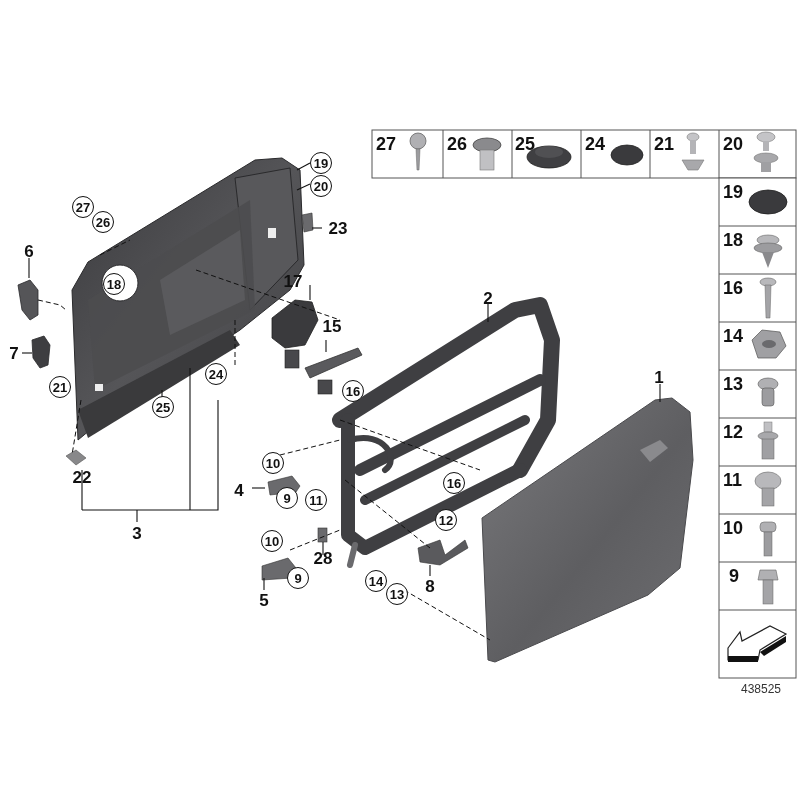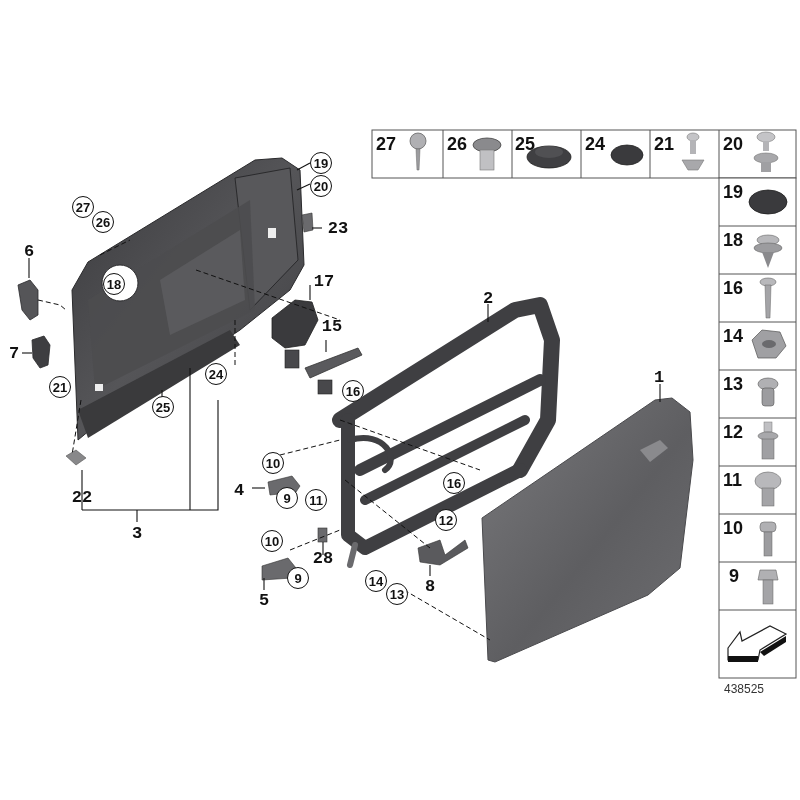--- a/index.html
+++ b/index.html
@@ -1,21 +1,21 @@
 <!DOCTYPE html>
 <html><head>
 <meta charset="utf-8">
 <style>
   html, body { margin: 0; padding: 0; background: #ffffff; }
   body { width: 800px; height: 800px; position: relative; overflow: hidden; font-family: "Liberation Sans", sans-serif; }
   #canvas { position: absolute; left: 0; top: 0; width: 800px; height: 800px; }
-  .lbl { position: absolute; font-family: Liberation Mono, monospace; font-weight: bold; color: #111; font-size: 17px; line-height: 17px; transform: translate(-50%, -50%); white-space: nowrap; }
+  .lbl { position: absolute; font-family: Liberation Sans, sans-serif; font-weight: bold; color: #111; font-size: 17px; line-height: 17px; transform: translate(-50%, -50%); white-space: nowrap; }
   .circ { position: absolute; width: 22px; height: 22px; border: 1.6px solid #111; border-radius: 50%; background: #fff; transform: translate(-50%, -50%); display: flex; align-items: center; justify-content: center; font-family: "Liberation Sans", sans-serif; font-weight: bold; font-size: 13px; color: #111; box-sizing: border-box; }
   .cell-num { position: absolute; left: 5px; top: 5px; font-family: "Liberation Sans", sans-serif; font-weight: bold; font-size: 18px; color: #111; }
-  .ref-number { position: absolute; left: 724px; top: 682px; width: 74px; text-align: left; font-family: "Liberation Sans", sans-serif; font-size: 12px; color: #333; }
+  .ref-number { position: absolute; left: 724px; top: 682px; width: 74px; text-align: center; font-family: "Liberation Sans", sans-serif; font-size: 12px; color: #333; }
 </style>
 </head>
 <body>
 
 <svg id="canvas" viewBox="0 0 800 800" xmlns="http://www.w3.org/2000/svg">
   <defs>
     <linearGradient id="gOuter" x1="0" y1="0" x2="1" y2="1">
       <stop offset="0" stop-color="#7a7a7d"></stop>
       <stop offset="0.55" stop-color="#5e5e61"></stop>
       <stop offset="1" stop-color="#6e6e71"></stop>
@@ -191,22 +191,22 @@
 
 <div class="lbl" style="left:659px;top:377px">1</div>
 <div class="lbl" style="left:488px;top:298px">2</div>
 <div class="lbl" style="left:137px;top:533px">3</div>
 <div class="lbl" style="left:239px;top:490px">4</div>
 <div class="lbl" style="left:264px;top:600px">5</div>
 <div class="lbl" style="left:29px;top:251px">6</div>
 <div class="lbl" style="left:14px;top:353px">7</div>
 <div class="lbl" style="left:430px;top:586px">8</div>
 <div class="lbl" style="left:332px;top:326px">15</div>
-<div class="lbl" style="left:324px;top:281px">17</div>
-<div class="lbl" style="left:82px;top:497px">22</div>
+<div class="lbl" style="left:293px;top:281px">17</div>
+<div class="lbl" style="left:82px;top:477px">22</div>
 <div class="lbl" style="left:338px;top:228px">23</div>
 <div class="lbl" style="left:323px;top:558px">28</div>
 
 <div class="circ" style="left:321px;top:163px">19</div>
 <div class="circ" style="left:321px;top:186px">20</div>
 <div class="circ" style="left:83px;top:207px">27</div>
 <div class="circ" style="left:103px;top:222px">26</div>
 <div class="circ" style="left:114px;top:284px">18</div>
 <div class="circ" style="left:60px;top:387px">21</div>
 <div class="circ" style="left:163px;top:407px">25</div>

